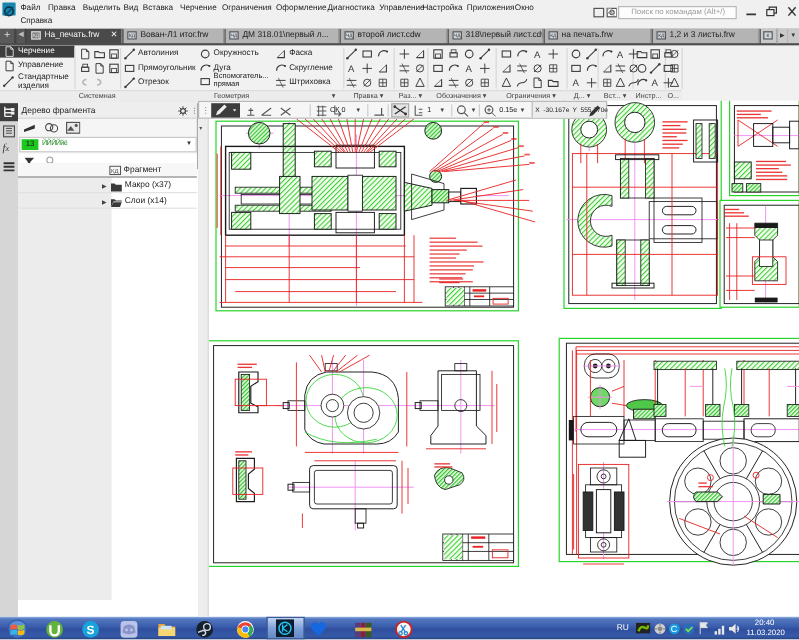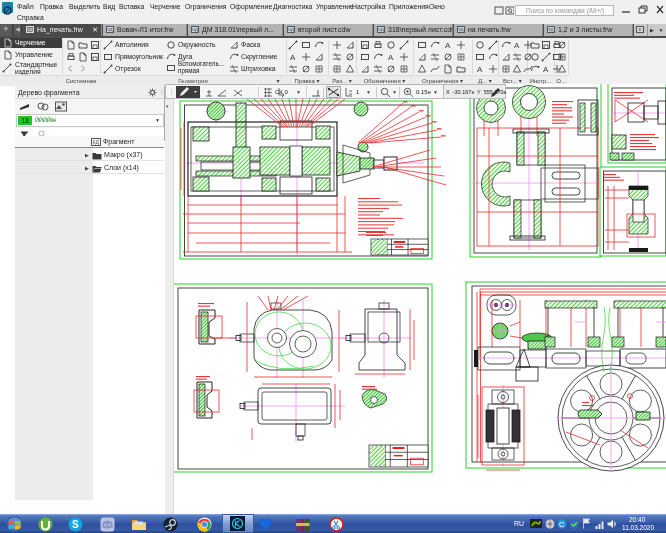--- a/index.html
+++ b/index.html
@@ -431,20 +431,36 @@
         <path d="M2 8 L8 2" stroke="#3a3a3a" stroke-width="0.7"></path>
       </svg>
 <svg class="icn" style="left:557px;top:14px" width="10" height="10" viewBox="0 0 10 10">
         <path d="M2 2 h6 v6 h-6 z M2 5 h6 M5 2 v6" fill="none" stroke="#3a3a3a" stroke-width="0.7"></path>
       </svg>
 <svg class="icn" style="left:557px;top:26px" width="10" height="10" viewBox="0 0 10 10">
         <path d="M5 1 L8.5 8 h-7 z" fill="none" stroke="#3a3a3a" stroke-width="0.8"></path>
       </svg>
 </div>
 
+<div id="leftstrip">
+ <div class="abs" style="left:0;top:0;width:15px;height:15px;background:#3d3d3d"></div>
+ <svg class="abs" style="left:2px;top:2px" width="11" height="11">
+        <path d="M2 1 v8 M2 3 h6 M2 6 h6 M2 9 h6" stroke="#eee" stroke-width="1.2" fill="none"></path>
+        <rect x="7" y="2" width="3" height="2.5" fill="#eee"></rect>
+        <rect x="7" y="5" width="3" height="2.5" fill="#eee"></rect>
+      </svg>
+ <svg class="abs" style="left:2px;top:18px" width="11" height="11">
+        <rect x="1" y="1" width="9" height="9" fill="none" stroke="#444" stroke-width="0.9"></rect>
+        <path d="M3 3 h5 M3 5 h5 M3 7 h5" stroke="#444" stroke-width="0.8"></path>
+      </svg>
+ <div class="abs" style="left:2px;top:32px;font-size:9px;font-style:italic;color:#333;font-family:'Liberation Serif',serif">f<span style="font-size:7px">x</span></div>
+ <svg class="abs" style="left:2px;top:48px" width="11" height="11">
+        <path d="M1 2 h9 M1 5 h9 M1 8 h9" stroke="#333" stroke-width="1.6"></path>
+      </svg>
+</div>
 
 <div id="panel">
  <div class="abs" style="left:0;top:0;width:149px;height:13px;background:#eeeeee;border-bottom:1px solid #d5d5d5">
   <div class="abs" style="left:3px;top:3px;font-size:7px;color:#222">Дерево фрагмента</div>
   <svg class="abs" style="left:133px;top:2px" width="9" height="9">
           <circle cx="4.5" cy="4.5" r="2" fill="none" stroke="#444"></circle>
           <path d="M4.5 0.5 v2 M4.5 6.5 v2 M0.5 4.5 h2 M6.5 4.5 h2 M1.6 1.6 l1.4 1.4 M6 6 l1.4 1.4 M7.4 1.6 L6 3 M3 6 L1.6 7.4" stroke="#444" stroke-width="0.8"></path>
         </svg>
   <div class="abs" style="left:144px;top:2px;font-size:6px;color:#555">⋮</div>
  </div>

